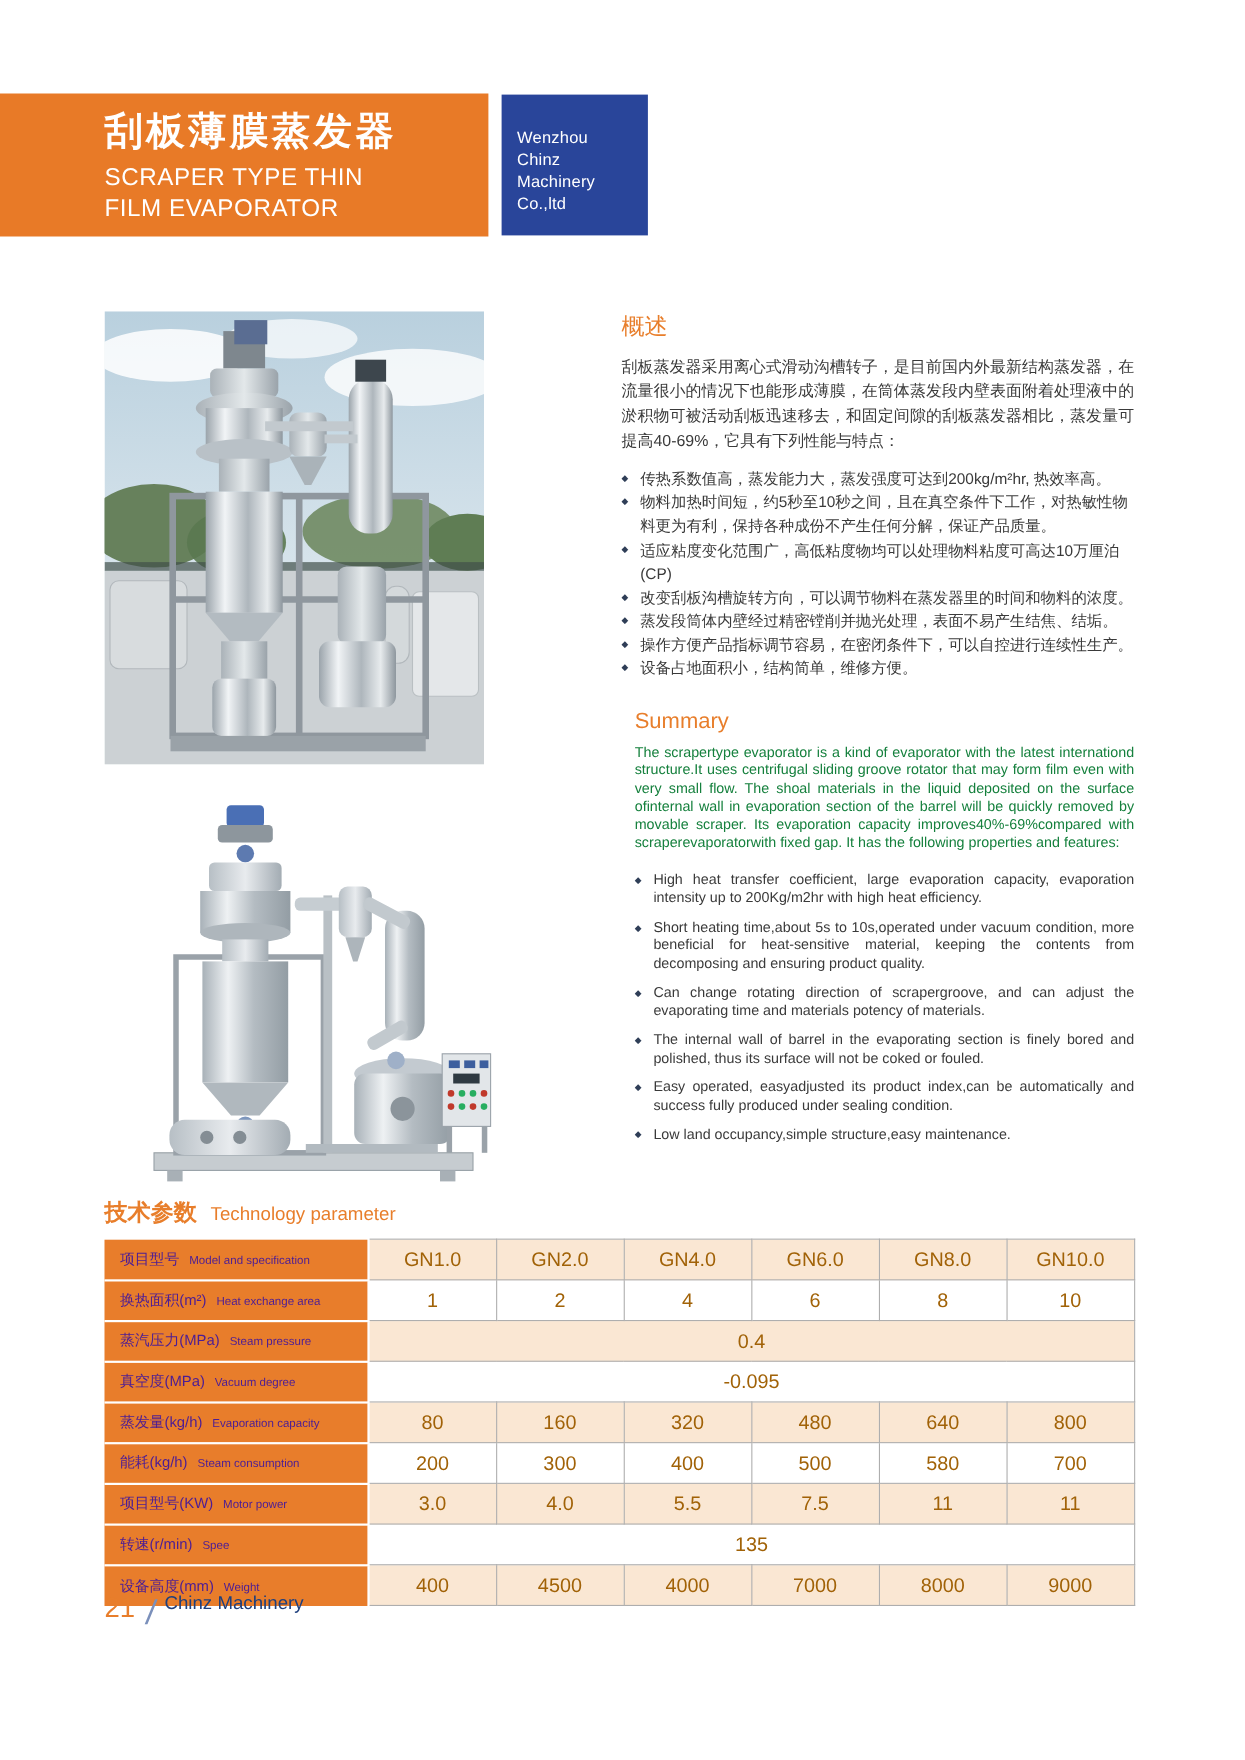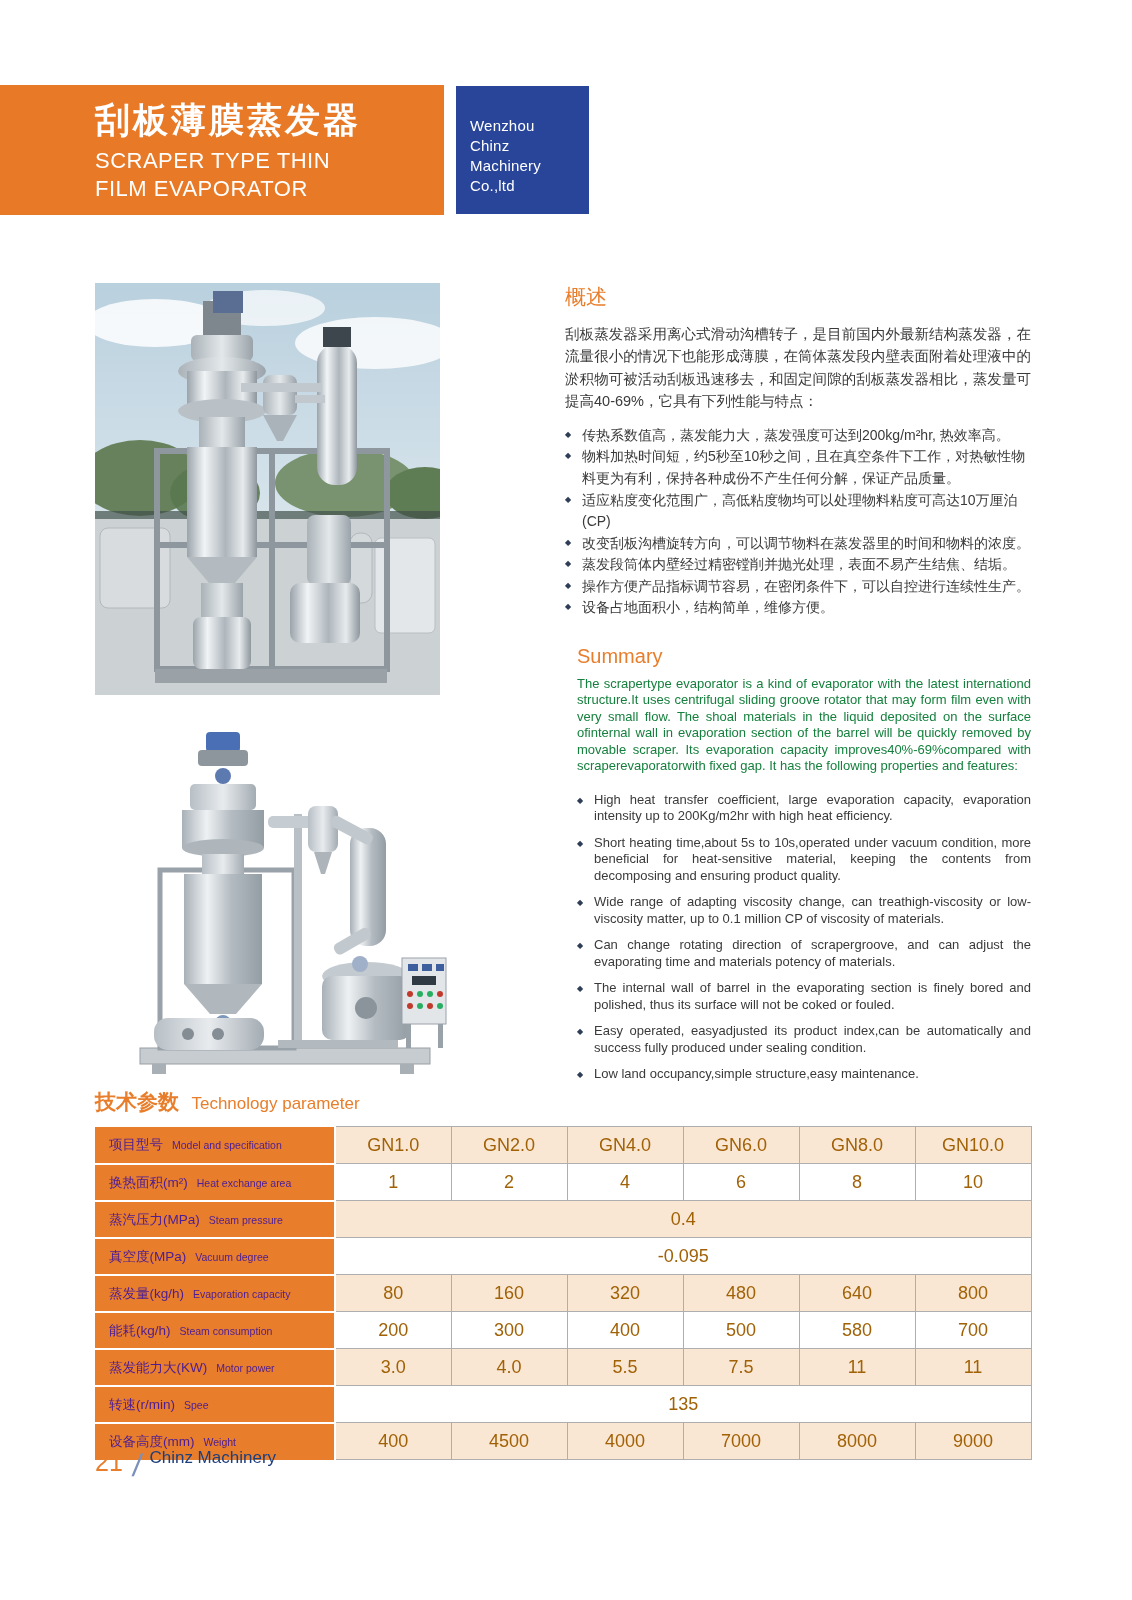--- a/index.html
+++ b/index.html
@@ -232,21 +232,20 @@
       <li>操作方便产品指标调节容易，在密闭条件下，可以自控进行连续性生产。</li>
       <li>设备占地面积小，结构简单，维修方便。</li>
     </ul>
 
   <h2 class="sec en">Summary</h2>
   <p class="en-intro">The scrapertype evaporator is a kind of evaporator with the latest internationd structure.It uses centrifugal sliding groove rotator that may form film even with very small flow. The shoal materials in the liquid deposited on the surface ofinternal wall in evaporation section of the barrel will be quickly removed by movable scraper. Its evaporation capacity improves40%-69%compared with scraperevaporatorwith fixed gap. It has the following properties and features:</p>
   <ul class="blt en">
 
   <li>High heat transfer coefficient, large evaporation capacity, evaporation intensity up to 200Kg/m2hr with high heat efficiency.</li>
       <li>Short heating time,about 5s to 10s,operated under vacuum condition, more beneficial for heat-sensitive material, keeping the contents from decomposing and ensuring product quality.</li>
-      <li>Wide range of adapting viscosity change, can treathigh-viscosity or low-viscosity matter, up to 0.1 million CP of viscosity of materials.</li>
       <li>Can change rotating direction of scrapergroove, and can adjust the evaporating time and materials potency of materials.</li>
       <li>The internal wall of barrel in the evaporating section is finely bored and polished, thus its surface will not be coked or fouled.</li>
       <li>Easy operated, easyadjusted its product index,can be automatically and success fully produced under sealing condition.</li>
       <li>Low land occupancy,simple structure,easy maintenance.</li>
     </ul>
 </div>
 
 <div class="tech-title">
   <span class="zh">技术参数</span>
   <span class="en">Technology parameter</span>
@@ -301,21 +300,21 @@
       <tr class="white">
         <th><span class="lz">能耗(kg/h)</span><span class="le">Steam consumption</span></th>
         <td>200</td>
         <td>300</td>
         <td>400</td>
         <td>500</td>
         <td>580</td>
         <td>700</td>
       </tr>
       <tr class="cream">
-        <th><span class="lz">蒸发能力大(KW)</span><span class="le">Motor power</span></th>
+        <th><span class="lz">项目型号(KW)</span><span class="le">Motor power</span></th>
         <td>3.0</td>
         <td>4.0</td>
         <td>5.5</td>
         <td>7.5</td>
         <td>11</td>
         <td>11</td>
       </tr>
       <tr class="white">
         <th><span class="lz">转速(r/min)</span><span class="le">Spee</span></th>
         <td colspan="6">135</td>

